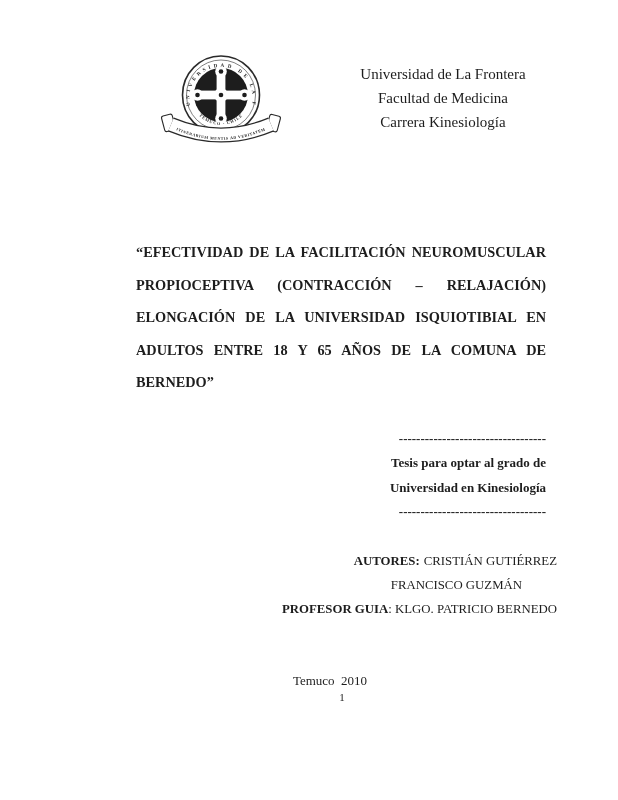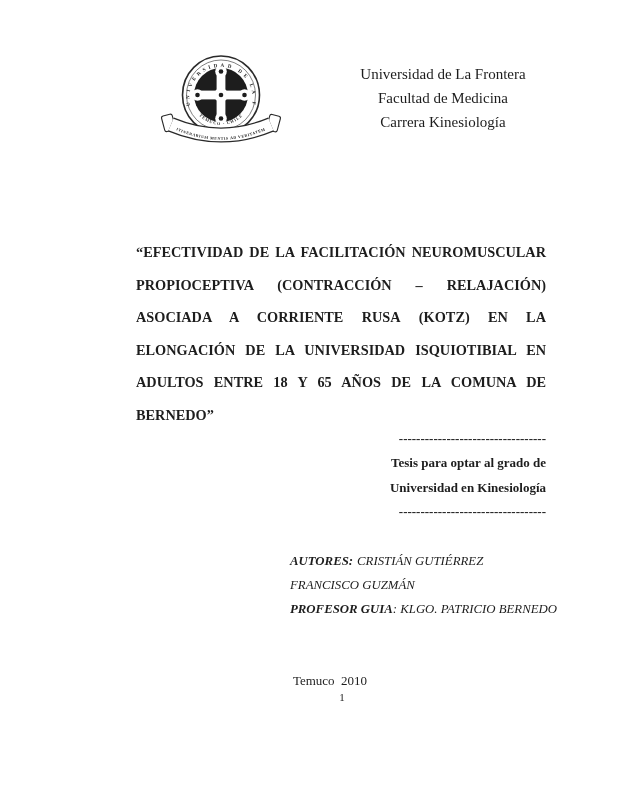--- a/index.html
+++ b/index.html
@@ -16,22 +16,22 @@
   .title{
     position:absolute;left:136px;top:222px;width:410px;
     font-weight:bold;font-size:14.3px;line-height:32.6px;margin-top:14px;
   }
   .jline{text-align:justify;text-align-last:justify;}
   .degree{
     position:absolute;right:72px;top:427px;text-align:right;
     font-weight:bold;font-size:13px;line-height:24.3px;white-space:nowrap;
   }
   .credits{
-    position:absolute;right:61px;top:549px;
-    font-size:12.8px;line-height:24px;white-space:nowrap;font-style:italic;
+    position:absolute;right:61px;top:549px;text-align:right;
+    font-size:12.8px;line-height:24px;white-space:nowrap;
   }
   .credits .inset{padding-right:35px;}
   .b{font-weight:bold;}
   .gap{margin-left:4px;}
   .place{
     position:absolute;left:330px;top:673px;transform:translateX(-50%);
     font-weight:normal;font-size:13px;white-space:pre;
   }
   .pagenum{
     position:absolute;left:342px;top:691px;transform:translateX(-50%);
@@ -89,21 +89,20 @@
 
   <div class="header">
     <div>Universidad de La Frontera</div>
     <div>Facultad de Medicina</div>
     <div>Carrera Kinesiología</div>
   </div>
 
   <div class="title">
     <div class="jline">“EFECTIVIDAD DE LA FACILITACIÓN NEUROMUSCULAR</div>
     <div class="jline">PROPIOCEPTIVA (CONTRACCIÓN – RELAJACIÓN)</div>
-    <div class="jline">ASOCIADA A CORRIENTE RUSA&nbsp;(KOTZ) EN LA</div>
     <div class="jline">ELONGACIÓN DE LA UNIVERSIDAD ISQUIOTIBIAL EN</div>
     <div class="jline">ADULTOS ENTRE 18 Y 65 AÑOS DE LA COMUNA DE</div>
     <div>BERNEDO”</div>
   </div>
 
   <div class="degree">
     <div>----------------------------------</div>
     <div>Tesis para optar al grado de</div>
     <div>Universidad en Kinesiología</div>
     <div>----------------------------------</div>

